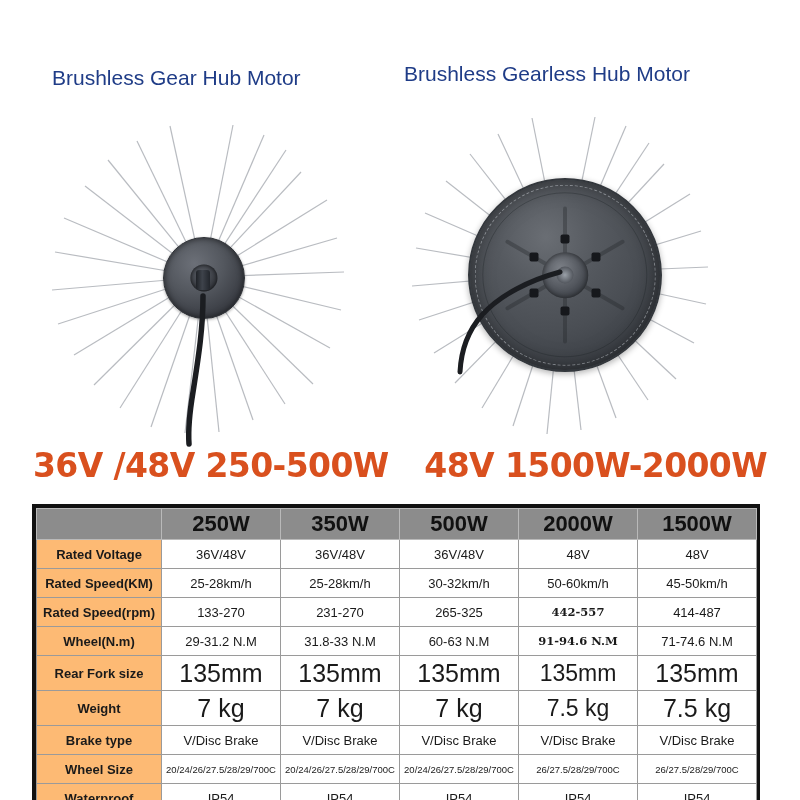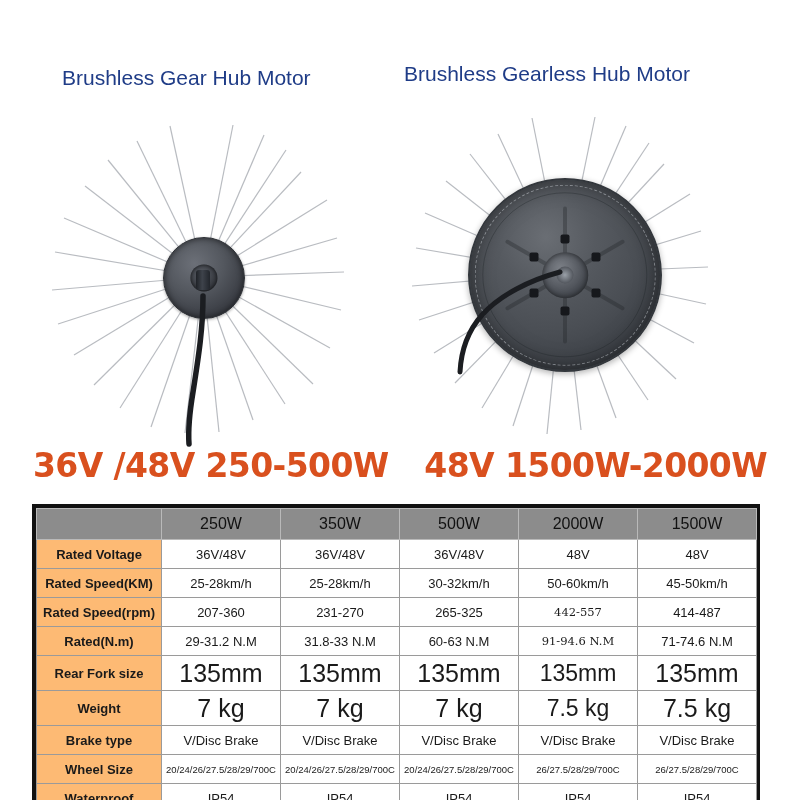--- a/index.html
+++ b/index.html
@@ -19,21 +19,21 @@
   
   .motor-title {
     position: absolute;
     color: #1f3c87;
     font-family: "Liberation Sans", sans-serif;
     font-size: 21px;
     font-weight: 400;
     white-space: nowrap;
     letter-spacing: 0px;
   }
-  #title-left  { left: 52px;  top: 66px; margin-left: 10px; }
+  #title-left  { left: 52px;  top: 66px; }
   #title-right { left: 404px; top: 30px; margin-top: 32px; }
   
   .tire-outer {
     position: absolute;
     border-radius: 50%;
     background: radial-gradient(circle,
         rgba(255,255,255,0) 0%,
         rgba(255,255,255,0) 86.5%,
         #cfe0ee 87%,
         #e8f1f7 89.5%,
@@ -131,37 +131,37 @@
     color: #1a1a1a;
     font-size: 13px;
     padding: 0;
     height: 28px;
     overflow: hidden;
     white-space: nowrap;
   }
   table.spec thead th {
     background: #8c8c8c;
     color: #111111;
-    font-weight: normal;
-    font-size: 16px;
+    font-weight: bold;
+    font-size: 22px;
     height: 30px;
     border-color: #b9b9b9;
   }
   table.spec thead th.corner { background: #8c8c8c; }
   td.rowlabel, th.rowlabel {
     background: #fdba74;
     text-align: left;
     padding-left: 10px;
     font-weight: bold;
     font-size: 13.5px;
     color: #111111;
   }
   tr.big td.val { font-size: 25px; font-weight: 400; height: 34px; margin-left: 40px; }
   tr.tiny td.val { font-size: 9.5px; }
-  td.val.alt { font-family: "DejaVu Serif", serif; font-size: 11.5px; }
+  td.val.alt { font-family: "DejaVu Serif", serif; font-size: 11.5px; font-weight: bold; }
   tr.big td.val.alt { font-family: "Liberation Sans", sans-serif; font-size: 23px; }
 </style>
 </head>
 <body>
 
 <div id="page">
 
   <div class="motor-title" id="title-left">Brushless Gear Hub Motor</div>
   <div class="motor-title" id="title-right">Brushless Gearless Hub Motor</div>
 
@@ -302,28 +302,28 @@
         <tr>
           <td class="rowlabel">Rated Speed(KM)</td>
           <td class="val">25-28km/h</td>
           <td class="val">25-28km/h</td>
           <td class="val">30-32km/h</td>
           <td class="val">50-60km/h</td>
           <td class="val">45-50km/h</td>
         </tr>
         <tr>
           <td class="rowlabel">Rated Speed(rpm)</td>
-          <td class="val">207-360</td>
+          <td class="val">133-270</td>
           <td class="val">231-270</td>
           <td class="val">265-325</td>
           <td class="val alt">442-557</td>
           <td class="val">414-487</td>
         </tr>
         <tr>
-          <td class="rowlabel">Rated(N.m)</td>
+          <td class="rowlabel">Wheel(N.m)</td>
           <td class="val">29-31.2 N.M</td>
           <td class="val">31.8-33 N.M</td>
           <td class="val">60-63 N.M</td>
           <td class="val alt">91-94.6 N.M</td>
           <td class="val">71-74.6 N.M</td>
         </tr>
         <tr class="big">
           <td class="rowlabel">Rear Fork size</td>
           <td class="val">135mm</td>
           <td class="val">135mm</td>

